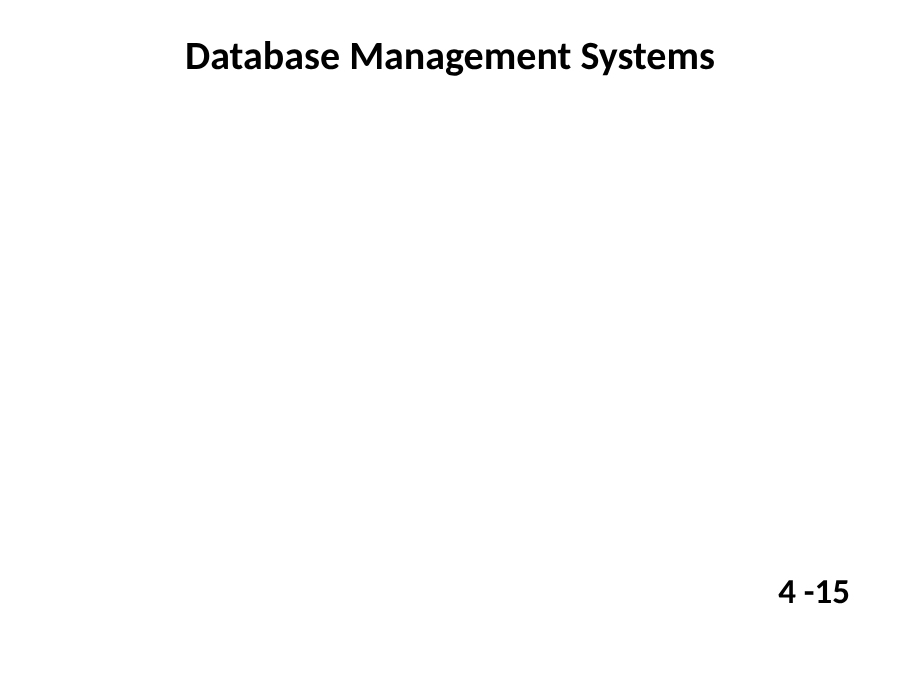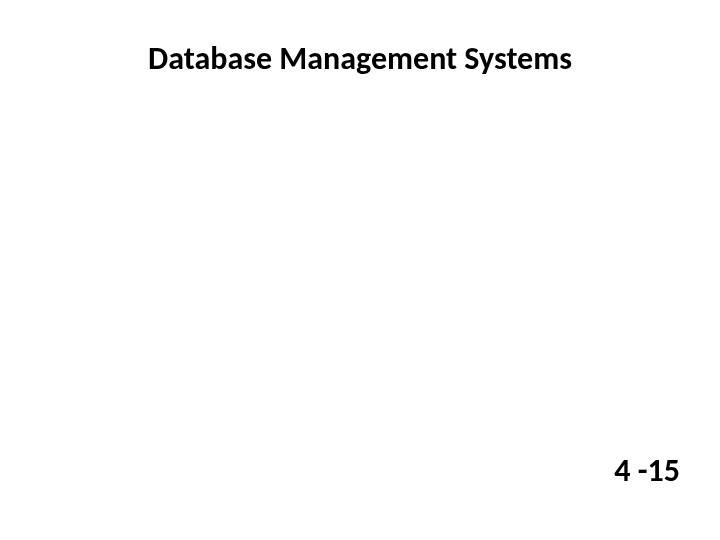--- a/index.html
+++ b/index.html
@@ -20,21 +20,21 @@
       width: 100%;
       height: 100%;
       padding: 20px 35px 30px 35px;
       position: relative;
     }
     .title {
       font-size: 32px;
       font-weight: bold;
       text-align: center;
       margin-bottom: 40px;
-      margin-top: 19px;
+      margin-top: 5px;
       padding-left: 40px;
       padding-right: 40px;
     }
     .bullet-list {
       list-style: none;
       padding-left: 0;
     }
     .bullet-list li {
       font-size: 27px;
       font-weight: bold;
@@ -47,21 +47,21 @@
       content: "•";
       position: absolute;
       left: 8px;
       top: 0;
       font-size: 27px;
     }
     .page-number {
       position: absolute;
       bottom: 50px;
       right: 40px;
-      font-size: 32px;
+      font-size: 28px;
       font-weight: bold;
     }
   </style>
 </head>
 <body>
 
 <div class="slide">
   <h1 class="title">Database Management Systems</h1>
   <div class="page-number">4 -15</div>
 </div>

